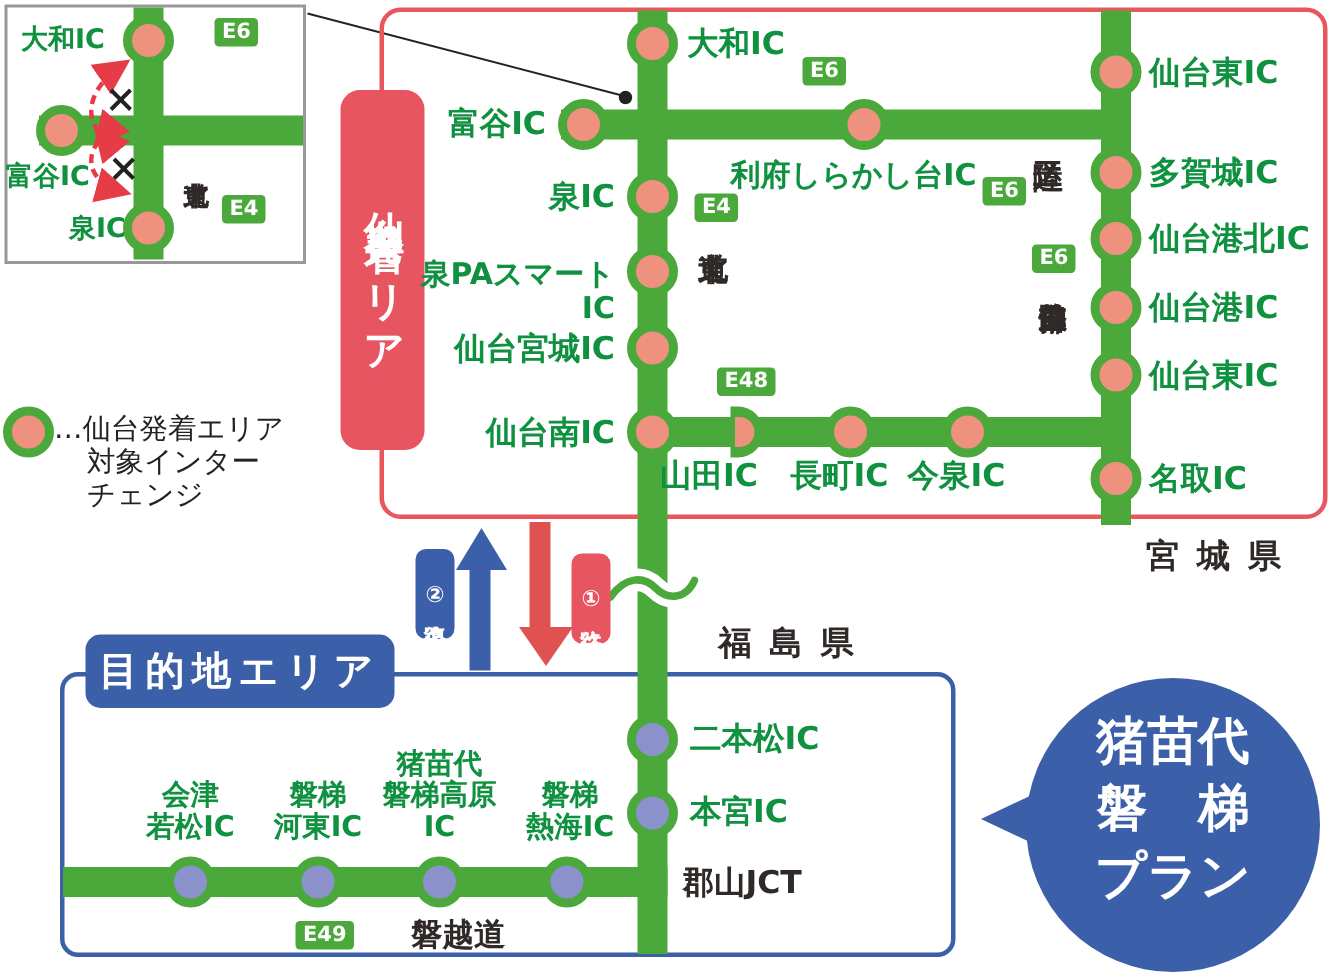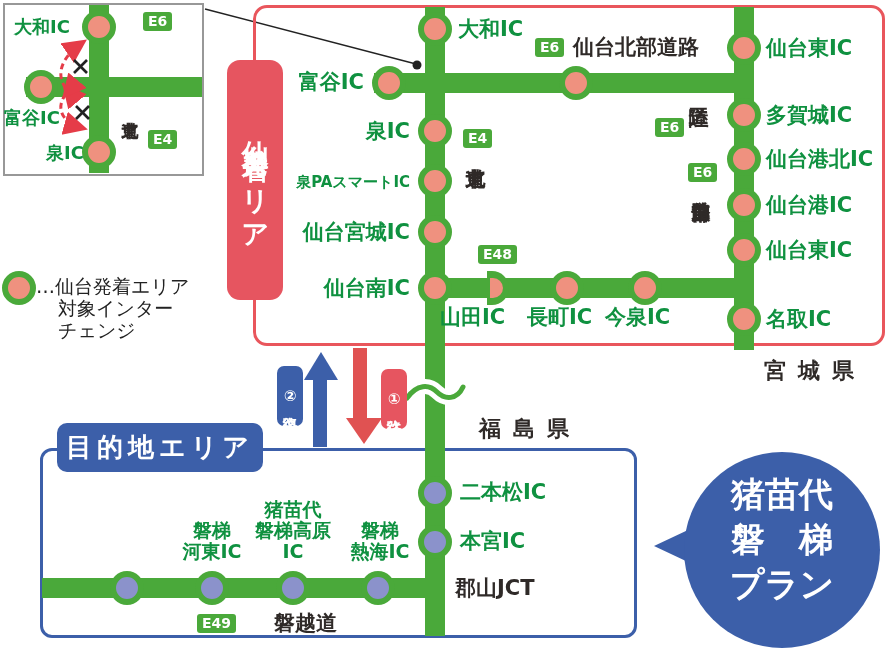--- a/index.html
+++ b/index.html
@@ -120,23 +120,24 @@
   <div class="ic" style="left:372px;top:66px;"></div>
   <div class="ic" style="left:418px;top:114px;"></div>
   <div class="ic" style="left:418px;top:164px;"></div>
   <div class="ic" style="left:418px;top:215px;"></div>
   <div class="ic" style="left:418px;top:271px;"></div>
   <div class="ic" style="left:559px;top:66px;"></div>
 
   <div class="ic-label" style="left:458px;top:18px;">大和IC</div>
   <div class="ic-label r" style="left:284px;top:71px;width:80px;">富谷IC</div>
   <div class="ic-label r" style="left:330px;top:120px;width:80px;">泉IC</div>
-  <div class="ic-label r" style="left:260px;top:171px;width:150px;font-size:15px;">泉PAスマートIC</div>
+  <div class="ic-label r" style="left:260px;top:171px;width:150px;font-size:20px;">泉PAスマートIC</div>
   <div class="ic-label r" style="left:290px;top:221px;width:120px;">仙台宮城IC</div>
   <div class="ic-label r" style="left:310px;top:277px;width:100px;">仙台南IC</div>
+  <div class="ic-label" style="left:487px;top:105px;font-size:20px;">利府しらかし台IC</div>
 
   <div class="half-ic">
       <div class="half-ic-in"></div>
     </div>
   <div class="ic" style="left:550px;top:271px;"></div>
   <div class="ic" style="left:628px;top:271px;"></div>
   <div class="ic-label" style="left:440px;top:306px;">山田IC</div>
   <div class="ic-label" style="left:527px;top:306px;">長町IC</div>
   <div class="ic-label" style="left:605px;top:306px;">今泉IC</div>
 
@@ -147,21 +148,20 @@
   <div class="ic" style="left:727px;top:233px;"></div>
   <div class="ic" style="left:727px;top:302px;"></div>
   <div class="ic-label" style="left:766px;top:37px;">仙台東IC</div>
   <div class="ic-label" style="left:766px;top:104px;">多賀城IC</div>
   <div class="ic-label" style="left:766px;top:148px;">仙台港北IC</div>
   <div class="ic-label" style="left:766px;top:194px;">仙台港IC</div>
   <div class="ic-label" style="left:766px;top:239px;">仙台東IC</div>
   <div class="ic-label" style="left:766px;top:308px;">名取IC</div>
 
   <div class="badge" style="left:535px;top:38px;">E6</div>
-  <div class="roadname" style="left:573px;top:36px;">仙台北部道路</div>
   <div class="badge" style="left:463px;top:129px;">E4</div>
   <div class="roadname vtext" style="left:464px;top:153px;font-size:20px;">東北道</div>
   <div class="badge" style="left:655px;top:118px;">E6</div>
   <div class="roadname vtext" style="left:687px;top:92px;font-size:20px;">三陸道</div>
   <div class="badge" style="left:688px;top:163px;">E6</div>
   <div class="roadname vtext" style="left:664px;top:187px;width:50px;height:84px;font-size:19px;line-height:24px;">仙台東部道路</div>
   <div class="badge" style="left:478px;top:245px;">E48</div>
 
   <div class="pref" style="left:764px;top:356px;">宮城県</div>
 
@@ -192,20 +192,22 @@
   <div class="ic dest" style="left:418px;top:525px;"></div>
   <div class="ic dest" style="left:110px;top:571px;"></div>
   <div class="ic dest" style="left:195px;top:571px;"></div>
   <div class="ic dest" style="left:276px;top:571px;"></div>
   <div class="ic dest" style="left:361px;top:571px;"></div>
 
   <div class="ic-label" style="left:460px;top:481px;">二本松IC</div>
   <div class="ic-label" style="left:460px;top:530px;">本宮IC</div>
   <div class="roadname" style="left:455px;top:577px;">郡山JCT</div>
 
+  <div class="ic-label ctr" style="left:87px;top:520px;width:80px;">会津
+若松IC</div>
   <div class="ic-label ctr" style="left:172px;top:520px;width:80px;">磐梯
 河東IC</div>
   <div class="ic-label ctr" style="left:249px;top:499px;width:88px;">猪苗代
 磐梯高原
 IC</div>
   <div class="ic-label ctr" style="left:340px;top:520px;width:80px;">磐梯
 熱海IC</div>
 
   <div class="badge" style="left:197px;top:614px;">E49</div>
   <div class="roadname" style="left:240px;top:612px;margin-left:34px;">磐越道</div>

